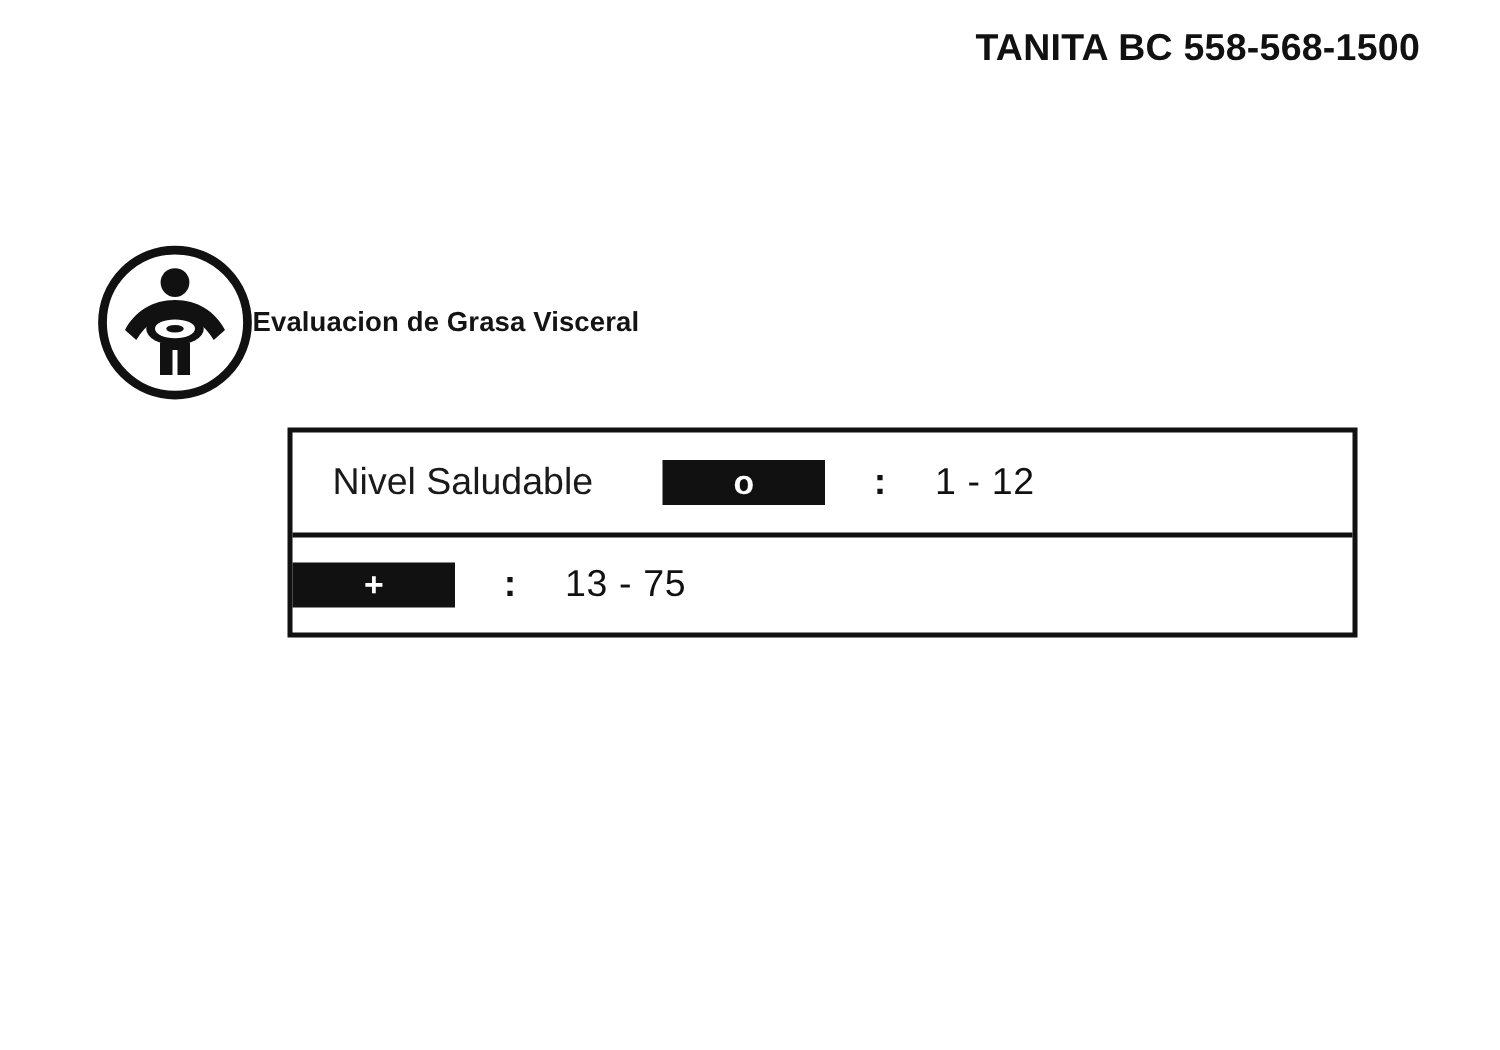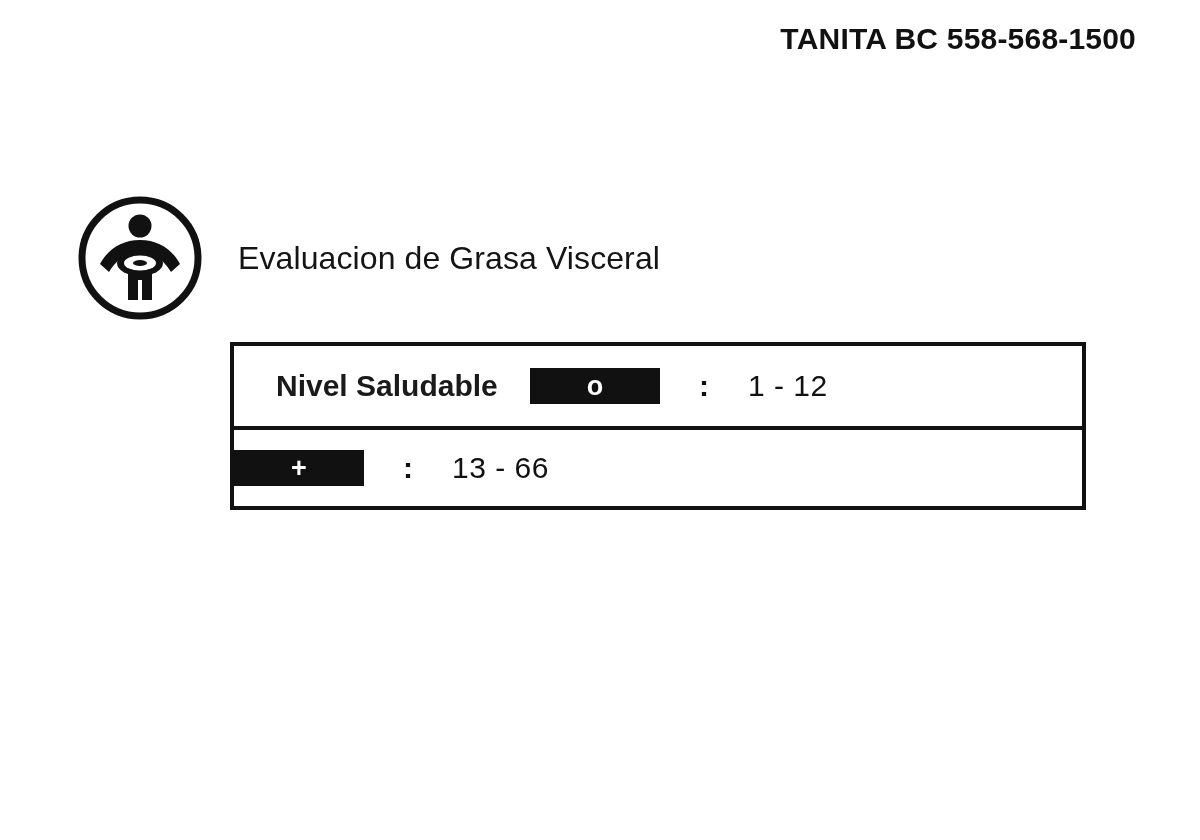--- a/index.html
+++ b/index.html
@@ -35,23 +35,22 @@
     left: 78px;
     display: flex;
     align-items: center;
   }
   .visceral-icon {
     width: 124px;
     height: 124px;
     flex: 0 0 auto;
   }
   .section-title {
-    margin-left: 36px;
-    font-size: 32px;
-    font-weight: 400;
+    font-size: 22px;
+    font-weight: 700;
     color: #141414;
     white-space: nowrap;
     letter-spacing: 0.1px;
   }
 
   
   .legend-table {
     position: absolute;
     left: 230px;
     top: 342px;
@@ -64,24 +63,24 @@
     display: flex;
     align-items: center;
     height: 80px;
     box-sizing: border-box;
   }
   .legend-row + .legend-row {
     border-top: 4px solid #111111;
   }
   .legend-label {
     width: 296px;
-    padding-left: 42px;
+    padding-left: 32px;
     box-sizing: border-box;
     font-size: 30px;
-    font-weight: 700;
+    font-weight: 400;
     color: #1a1a1a;
     white-space: nowrap;
   }
   .legend-chip {
     width: 130px;
     height: 36px;
     background: #111111;
     color: #ffffff;
     display: flex;
     align-items: center;
@@ -143,16 +142,16 @@
   <div class="legend-row">
     <div class="legend-label">Nivel Saludable</div>
     <div class="legend-chip">o</div>
     <div class="legend-colon">:</div>
     <div class="legend-range">1 - 12</div>
   </div>
 
   <div class="legend-row">
     <div class="legend-chip">+</div>
     <div class="legend-colon">:</div>
-    <div class="legend-range">13 - 66</div>
+    <div class="legend-range">13 - 75</div>
   </div>
 
 </div>
 
 </body></html>

